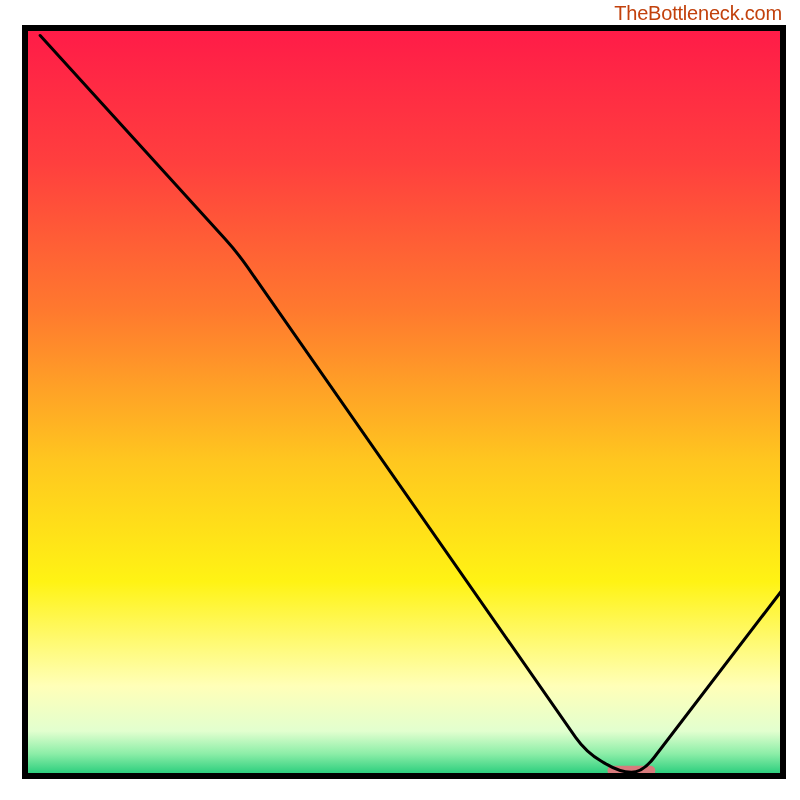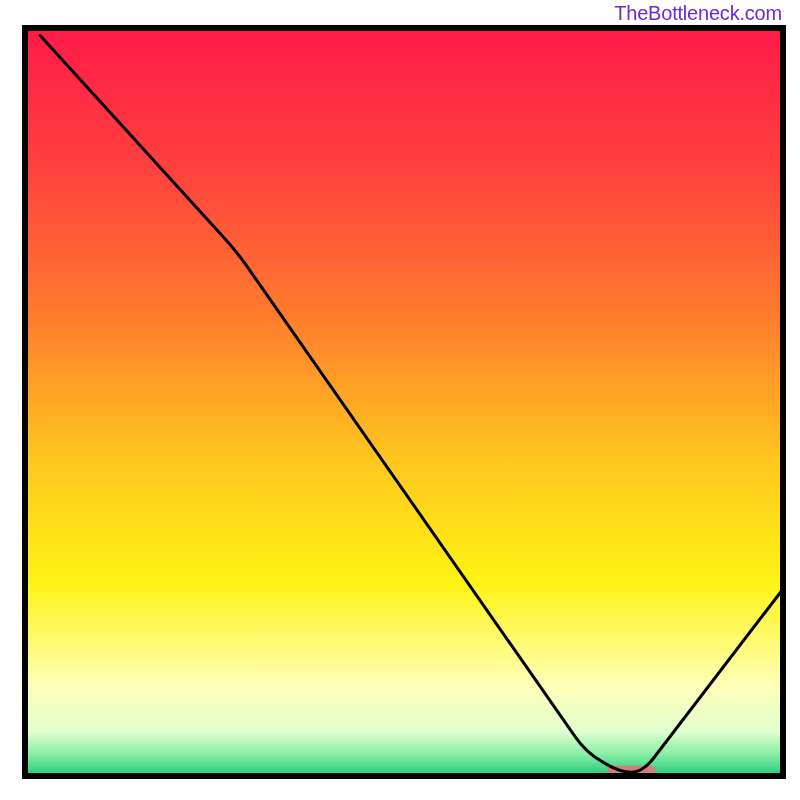--- a/index.html
+++ b/index.html
@@ -13,21 +13,21 @@
     position: relative;
     width: 800px;
     height: 800px;
   }
   .attribution {
     position: absolute;
     top: 2px;
     right: 18px;
     font-family: Arial, Helvetica, sans-serif;
     font-size: 20px;
-    color: #6d28d9;
+    color: #c2410c;
     font-weight: 500;
     letter-spacing: -0.2px;
   }
   svg {
     display: block;
   }
 </style>
 </head>
 <body>
 

